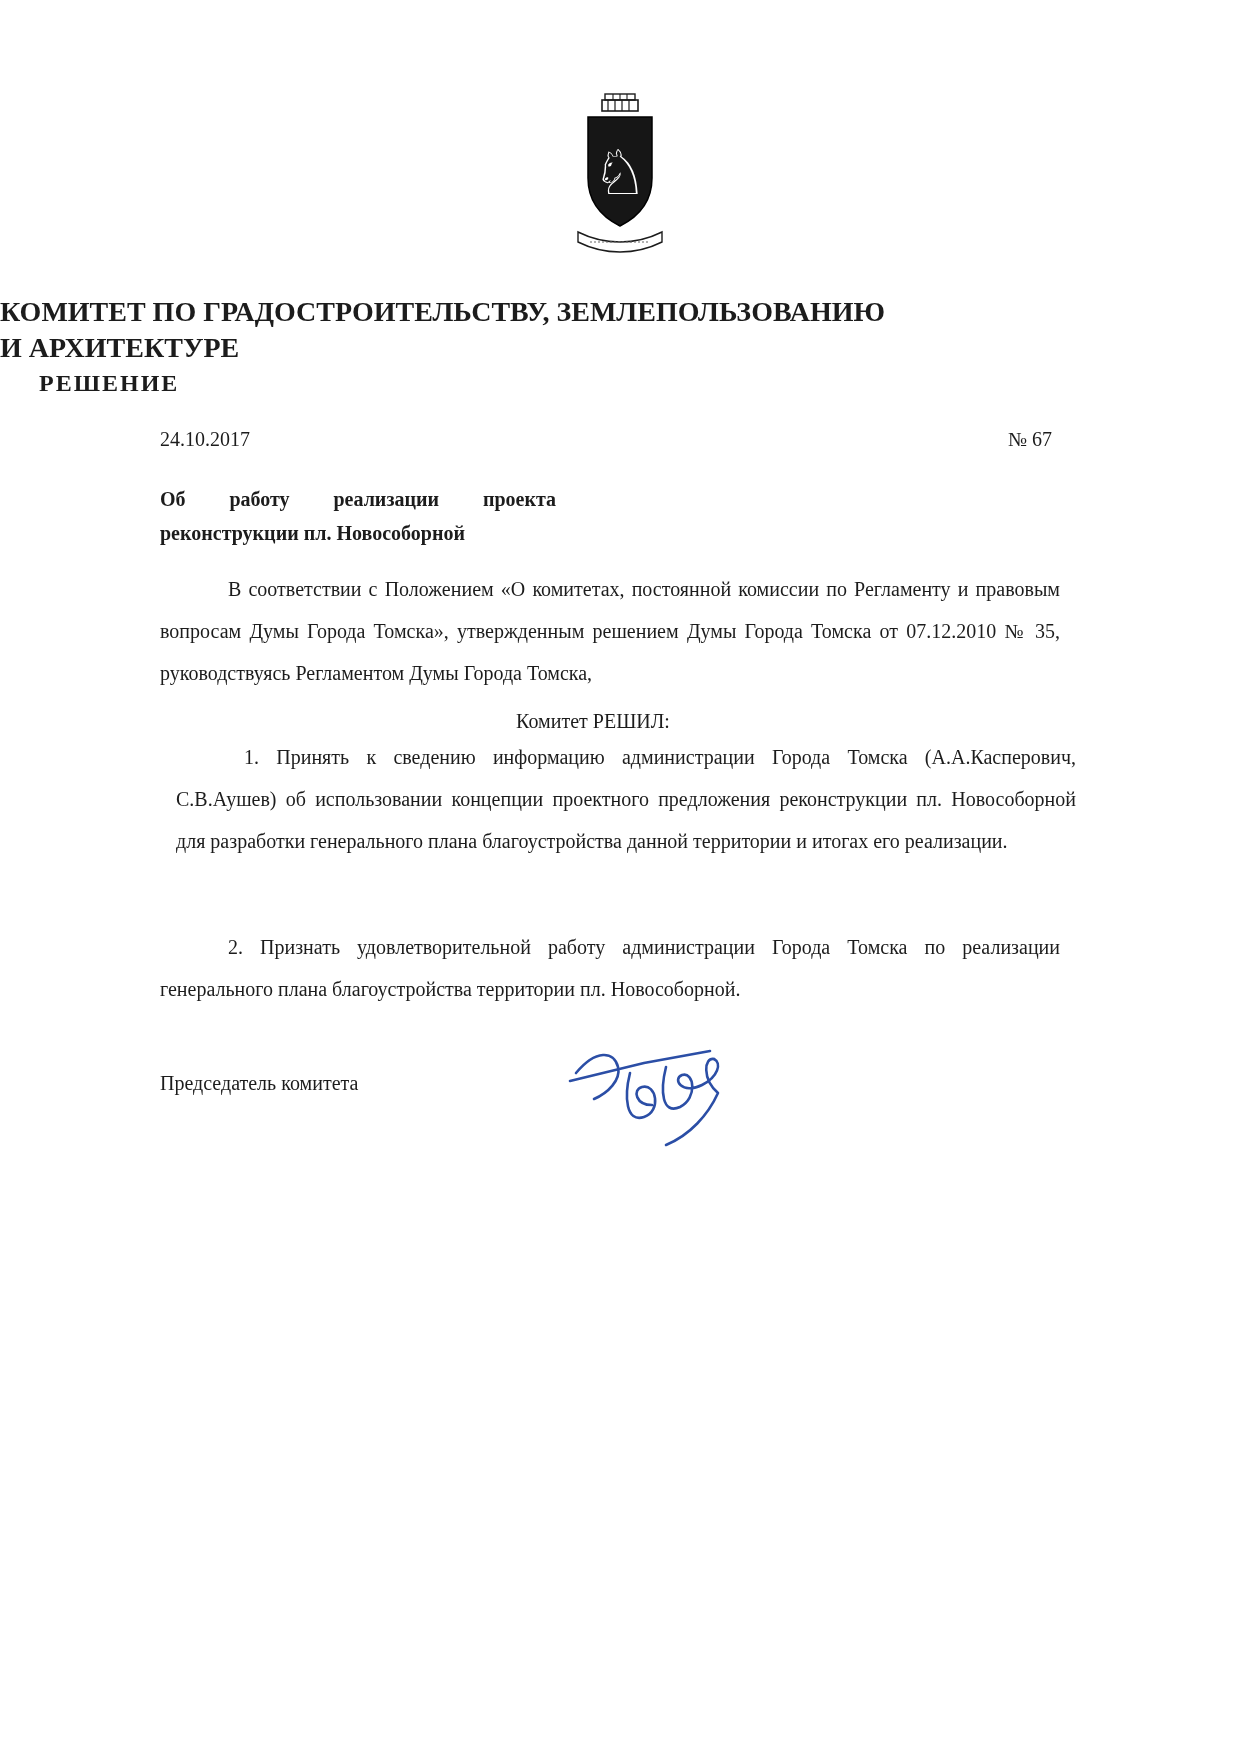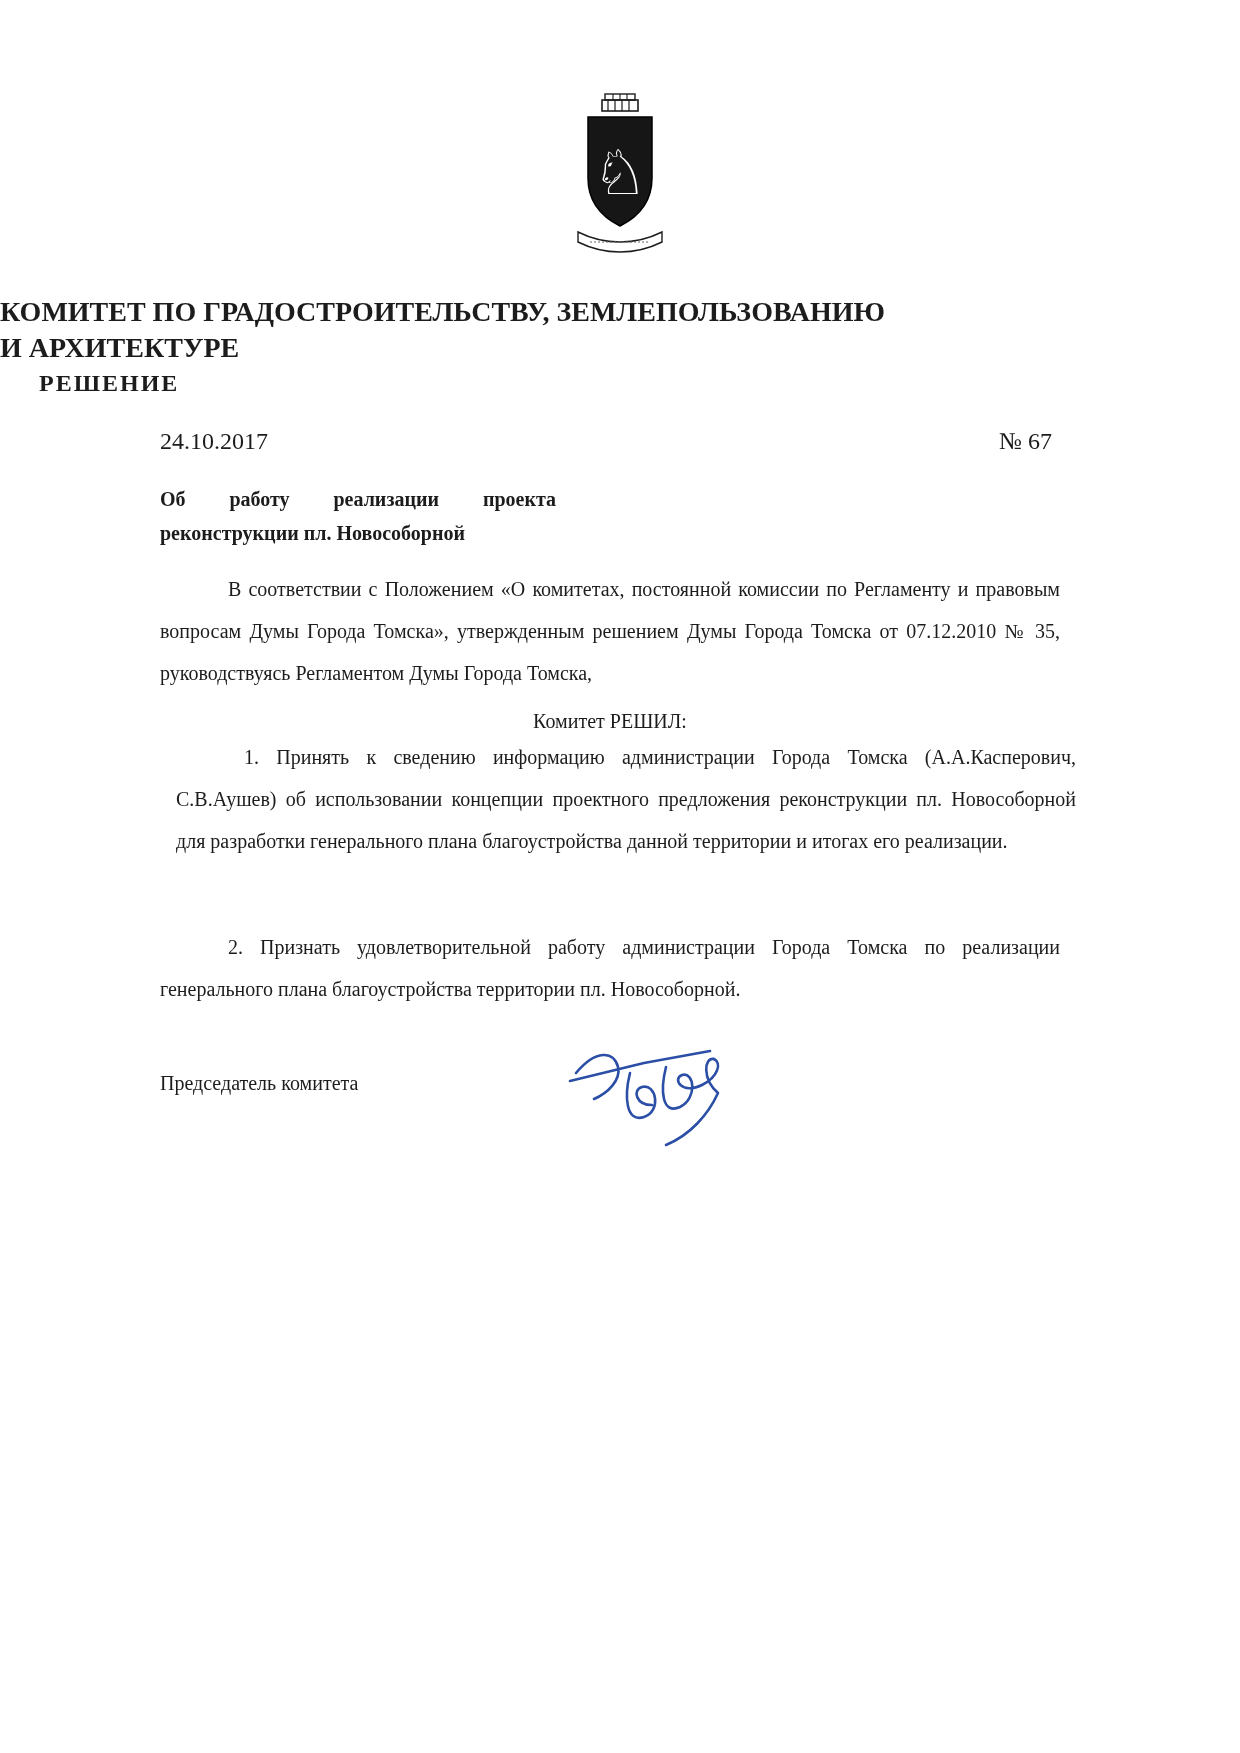--- a/index.html
+++ b/index.html
@@ -62,21 +62,21 @@
   }
 
   
   .meta-row {
     position: absolute;
     top: 428px;
     left: 160px;
     width: 892px;
     display: flex;
     justify-content: space-between;
-    font-size: 24px;
+    font-size: 20px;
   }
 
   
   .subject {
     position: absolute;
     top: 482px;
     left: 160px;
     width: 396px;
     font-size: 20px;
     font-weight: bold;
@@ -101,21 +101,21 @@
     text-align: justify;
     text-indent: 68px;
   }
   .p-intro  { top: 568px; }
   .p-item1  { top: 736px; margin-left: 16px; }
   .p-item2  { top: 926px; }
 
   .resolved-heading {
     position: absolute;
     top: 710px;
-    left: 160px;
+    left: 143px;
     width: 900px;
     text-align: center;
     font-size: 20px;
   }
 
   
   .signer-role {
     position: absolute;
     top: 1072px;
     left: 160px;

